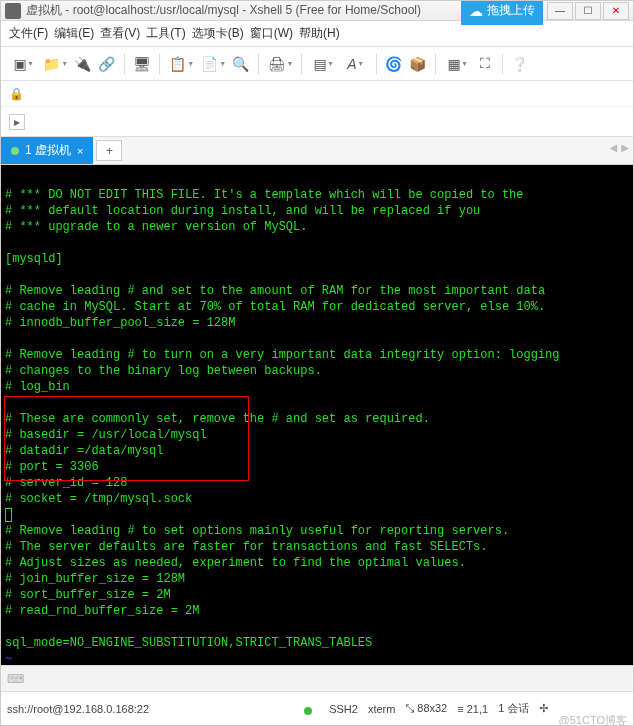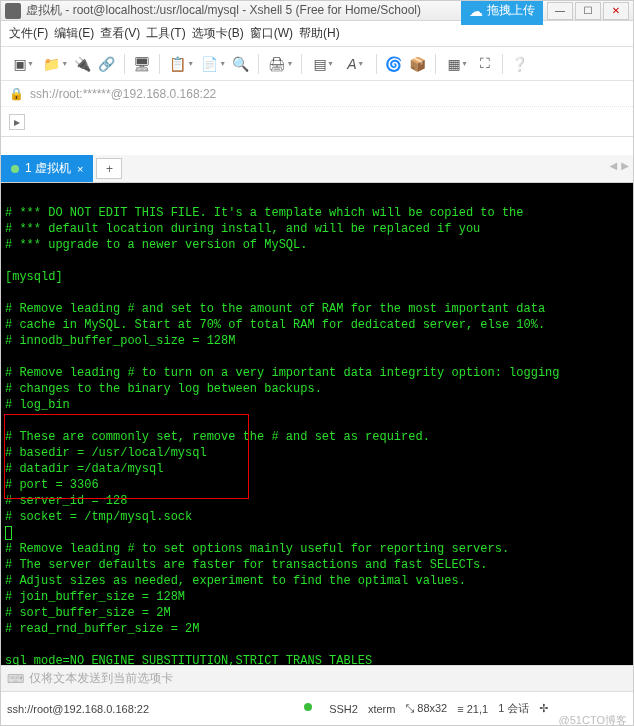--- a/index.html
+++ b/index.html
@@ -16,36 +16,36 @@
 .menubar .mi { cursor: pointer; }
 .toolbar { height: 34px; display: flex; align-items: center; padding: 0 8px; gap: 4px; border-bottom: 1px solid #e4e4e4; }
 .tbtn { width: 20px; height: 20px; display: flex; align-items: center; justify-content: center; color: #555; cursor: pointer; font-size: 14px; }
 .tbtn.drop { width: 28px; }
 .tbtn .dd { font-size: 8px; margin-left: 2px; color: #888; }
 .tsep { width: 1px; height: 20px; background: #ddd; margin: 0 3px; }
 .addr { height: 26px; display: flex; align-items: center; padding: 0 8px; color: #9e9e9e; border-bottom: 1px dotted #e6e6e6; }
 .addr .lock { margin-right: 6px; }
 .hintbar { height: 30px; display: flex; align-items: center; padding: 0 8px; color: #888; border-bottom: 1px solid #ddd; }
 .hintbar .plus { border: 1px solid #ccc; width: 16px; height: 16px; display: flex; align-items: center; justify-content: center; margin-right: 6px; color: #666; cursor: pointer; }
-.tabbar { height: 28px; background: #f5f5f5; display: flex; align-items: stretch; border-bottom: 1px solid #d0d0d0; position: relative; margin-top: 18px; }
+.tabbar { height: 28px; background: #f5f5f5; display: flex; align-items: stretch; border-bottom: 1px solid #d0d0d0; position: relative; }
 .tab { background: #1990e5; color: #fff; display: flex; align-items: center; padding: 0 10px; gap: 6px; font-size: 12px; cursor: pointer; }
 .tab .dot { width: 8px; height: 8px; border-radius: 50%; background: #7fdc7f; }
 .tab .tx { color: #fff; font-size: 11px; cursor: pointer; }
 .addtab { width: 26px; display: flex; align-items: center; justify-content: center; border: 1px solid #ccc; margin: 3px 0 3px 3px; background: #fff; cursor: pointer; color: #666; }
 .tabnav { position: absolute; right: 4px; top: 5px; display: flex; gap: 4px; color: #bbb; font-size: 10px; }
 .terminal { flex: 1; background: #000; color: #ccc; font-family: Consolas, "Courier New", monospace; font-size: 12px; line-height: 16px; padding: 6px 4px; white-space: pre; overflow: hidden; position: relative; }
 .terminal .g { color: #2adf2a; }
 .terminal .tilde { color: #2050ff; }
 .terminal .cursor { display: inline-block; width: 7px; height: 14px; border: 1px solid #2adf2a; vertical-align: middle; }
 .redbox { position: absolute; border: 1px solid #e00; }
 .sendbar { height: 26px; background: #f3f3f3; display: flex; align-items: center; padding: 0 6px; border-top: 1px solid #ddd; color: #aaa; }
 .sendbar .sicon { margin-right: 5px; }
 .statusbar { height: 34px; display: flex; align-items: center; padding: 0 6px; font-size: 11px; color: #444; border-top: 1px solid #ddd; justify-content: space-between; }
 .statusbar .grp { display: flex; align-items: center; gap: 10px; }
-.statusbar .pill { display: flex; align-items: flex-start; gap: 17px; }
+.statusbar .pill { display: flex; align-items: flex-end; gap: 17px; }
 .statusbar .gdot { width: 8px; height: 8px; border-radius: 50%; background: #3bbd3b; }
 .watermark { color: #bcbcbc; margin-top: 24px; }
 </style>
 </head>
 <body>
 
 <div class="titlebar">
   <div class="ticon"></div>
   <div class="ttext">虚拟机 - root@localhost:/usr/local/mysql - Xshell 5 (Free for Home/School)</div>
   <div class="upload-badge">
@@ -93,21 +93,20 @@
   <div class="tbtn">📦</div>
   <div class="tsep"></div>
   <div class="tbtn drop">▦<span class="dd">▾</span></div>
   <div class="tbtn">⛶</div>
   <div class="tsep"></div>
   <div class="tbtn">❔</div>
 </div>
 
 <div class="addr">
   <span class="lock">🔒</span>
-  <span>ssh://root:******@192.168.0.168:22</span>
 </div>
 
 <div class="hintbar">
   <div class="plus">▸</div>
 </div>
 
 <div class="tabbar">
   <div class="tab">
     <span class="dot"></span>
     <span>1 虚拟机</span>
@@ -151,21 +150,20 @@
 
 <span class="g">sql_mode=NO_ENGINE_SUBSTITUTION,STRICT_TRANS_TABLES</span>
 <span class="tilde">~</span>
 <span class="tilde">~</span>
 
 <div class="redbox" style="left:3px; top:231px; width:245px; height:85px;"></div>
 </div>
 
 <div class="sendbar">
   <span class="sicon">⌨</span>
-  <span>仅将文本发送到当前选项卡</span>
 </div>
 
 <div class="statusbar">
   <div class="grp">
     <span>ssh://root@192.168.0.168:22</span>
   </div>
   <div class="grp">
     <span class="pill">
         <span class="gdot"></span>
         <span>SSH2</span>

